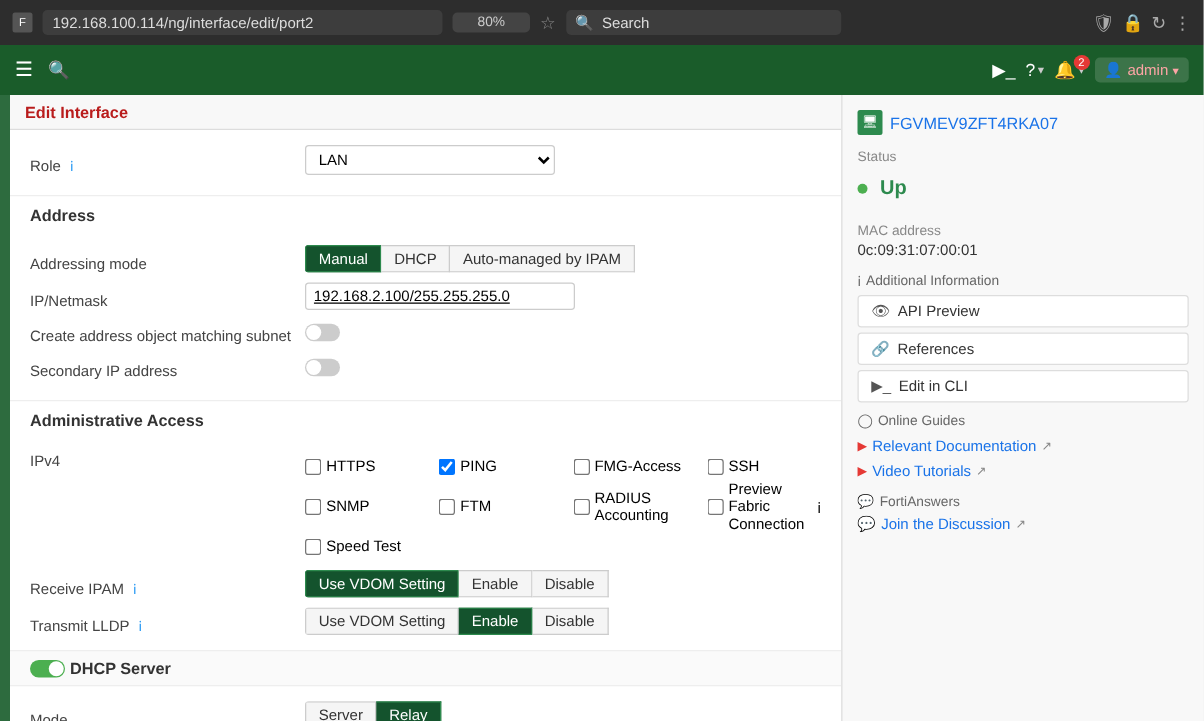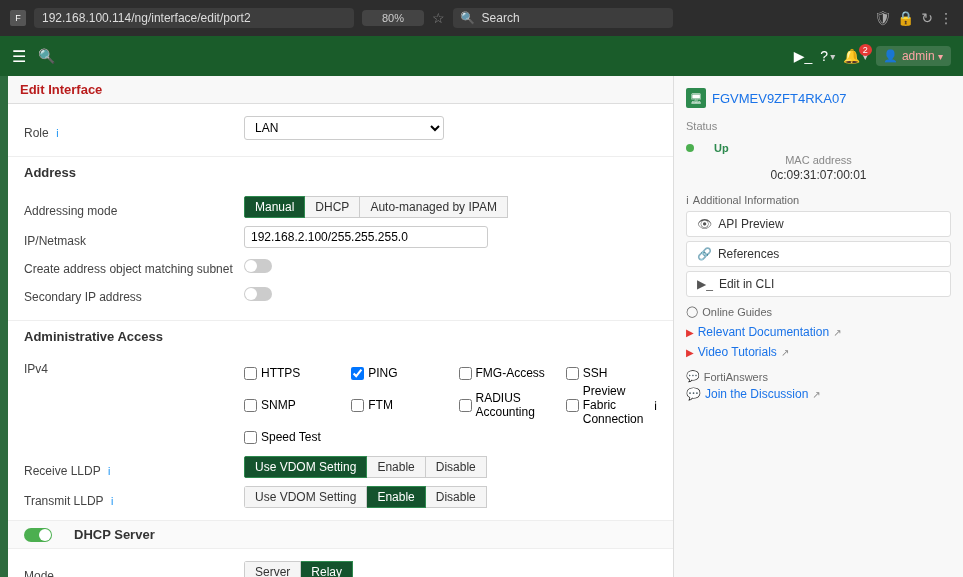--- a/index.html
+++ b/index.html
@@ -236,21 +236,21 @@
       align-items: center;
       gap: 4px;
       font-size: 12px;
     }
     .checkbox-item input[type=checkbox] { margin: 0; }
 
     
     .dhcp-header {
       display: flex;
       align-items: center;
-      gap: 22px;
+      gap: 4px;
       padding: 6px 16px;
       background: #fafafa;
       border-top: 1px solid #eee;
       border-bottom: 1px solid #eee;
     }
     .dhcp-title {
       font-size: 13px;
       font-weight: 600;
       color: #333;
     }
@@ -284,22 +284,22 @@
       color: #1a73e8;
     }
 
     .status-row {
       display: flex;
       align-items: center;
       gap: 4px;
       margin-bottom: 8px;
     }
     .status-up {
-      display: flex; align-items: center; gap: 20px;
-      color: #2d8a4e; font-size: 11px; font-weight: 600;
+      display: flex; align-items: center; gap: 10px;
+      color: #2d8a4e; font-size: 16px; font-weight: 600;
     }
     .status-dot { width: 8px; height: 8px; border-radius: 50%; background: #4caf50; }
 
     .info-block { margin-bottom: 10px; }
     .info-block-label { font-size: 11px; color: #888; margin-bottom: 2px; }
     .info-block-value { font-size: 12px; color: #333; }
 
     .panel-btn {
       display: flex;
       align-items: center;
@@ -425,21 +425,21 @@
           <div class="btn-group">
             <button class="btn-group-btn active">Manual</button>
             <button class="btn-group-btn">DHCP</button>
             <button class="btn-group-btn">Auto-managed by IPAM</button>
           </div>
         </div>
       </div>
       <div class="form-row">
         <div class="form-label">IP/Netmask</div>
         <div class="form-control">
-          <input type="text" class="text-input" style="width: 244px;" value="192.168.2.100/255.255.255.0">
+          <input type="text" class="text-input" style="width: 216px; text-decoration: underline;" value="192.168.2.100/255.255.255.0">
         </div>
       </div>
       <div class="form-row">
         <div class="form-label">Create address object matching subnet</div>
         <div class="form-control">
           <div class="toggle">
             <div class="toggle-switch"></div>
           </div>
         </div>
       </div>
@@ -495,21 +495,21 @@
             <label class="checkbox-item">
               <input type="checkbox" style="">
               <span>Speed Test</span>
             </label>
           </div>
         </div>
       </div>
 
       <div class="form-row">
         <div class="form-label">
-          <span>Receive LLDP</span>
+          <span>Receive IPAM</span>
           <span class="info-icon">ℹ</span>
         </div>
         <div class="form-control">
           <div class="btn-group">
             <button class="btn-group-btn active">Use VDOM Setting</button>
             <button class="btn-group-btn">Enable</button>
             <button class="btn-group-btn">Disable</button>
           </div>
         </div>
       </div>
@@ -558,21 +558,21 @@
     </div>
 
     <div class="status-row">
       <span class="info-block-label">Status</span>
     </div>
     <div class="status-up">
       <div class="status-dot"></div>
       <span>Up</span>
     </div>
 
-    <div class="info-block" style="margin-top:0;text-align:center;">
+    <div class="info-block" style="margin-top:19px;">
       <div class="info-block-label">MAC address</div>
       <div class="info-block-value">0c:09:31:07:00:01</div>
     </div>
 
     <div class="panel-section-title">
       <span>ℹ</span>
       <span>Additional Information</span>
     </div>
 
     <button class="panel-btn">

